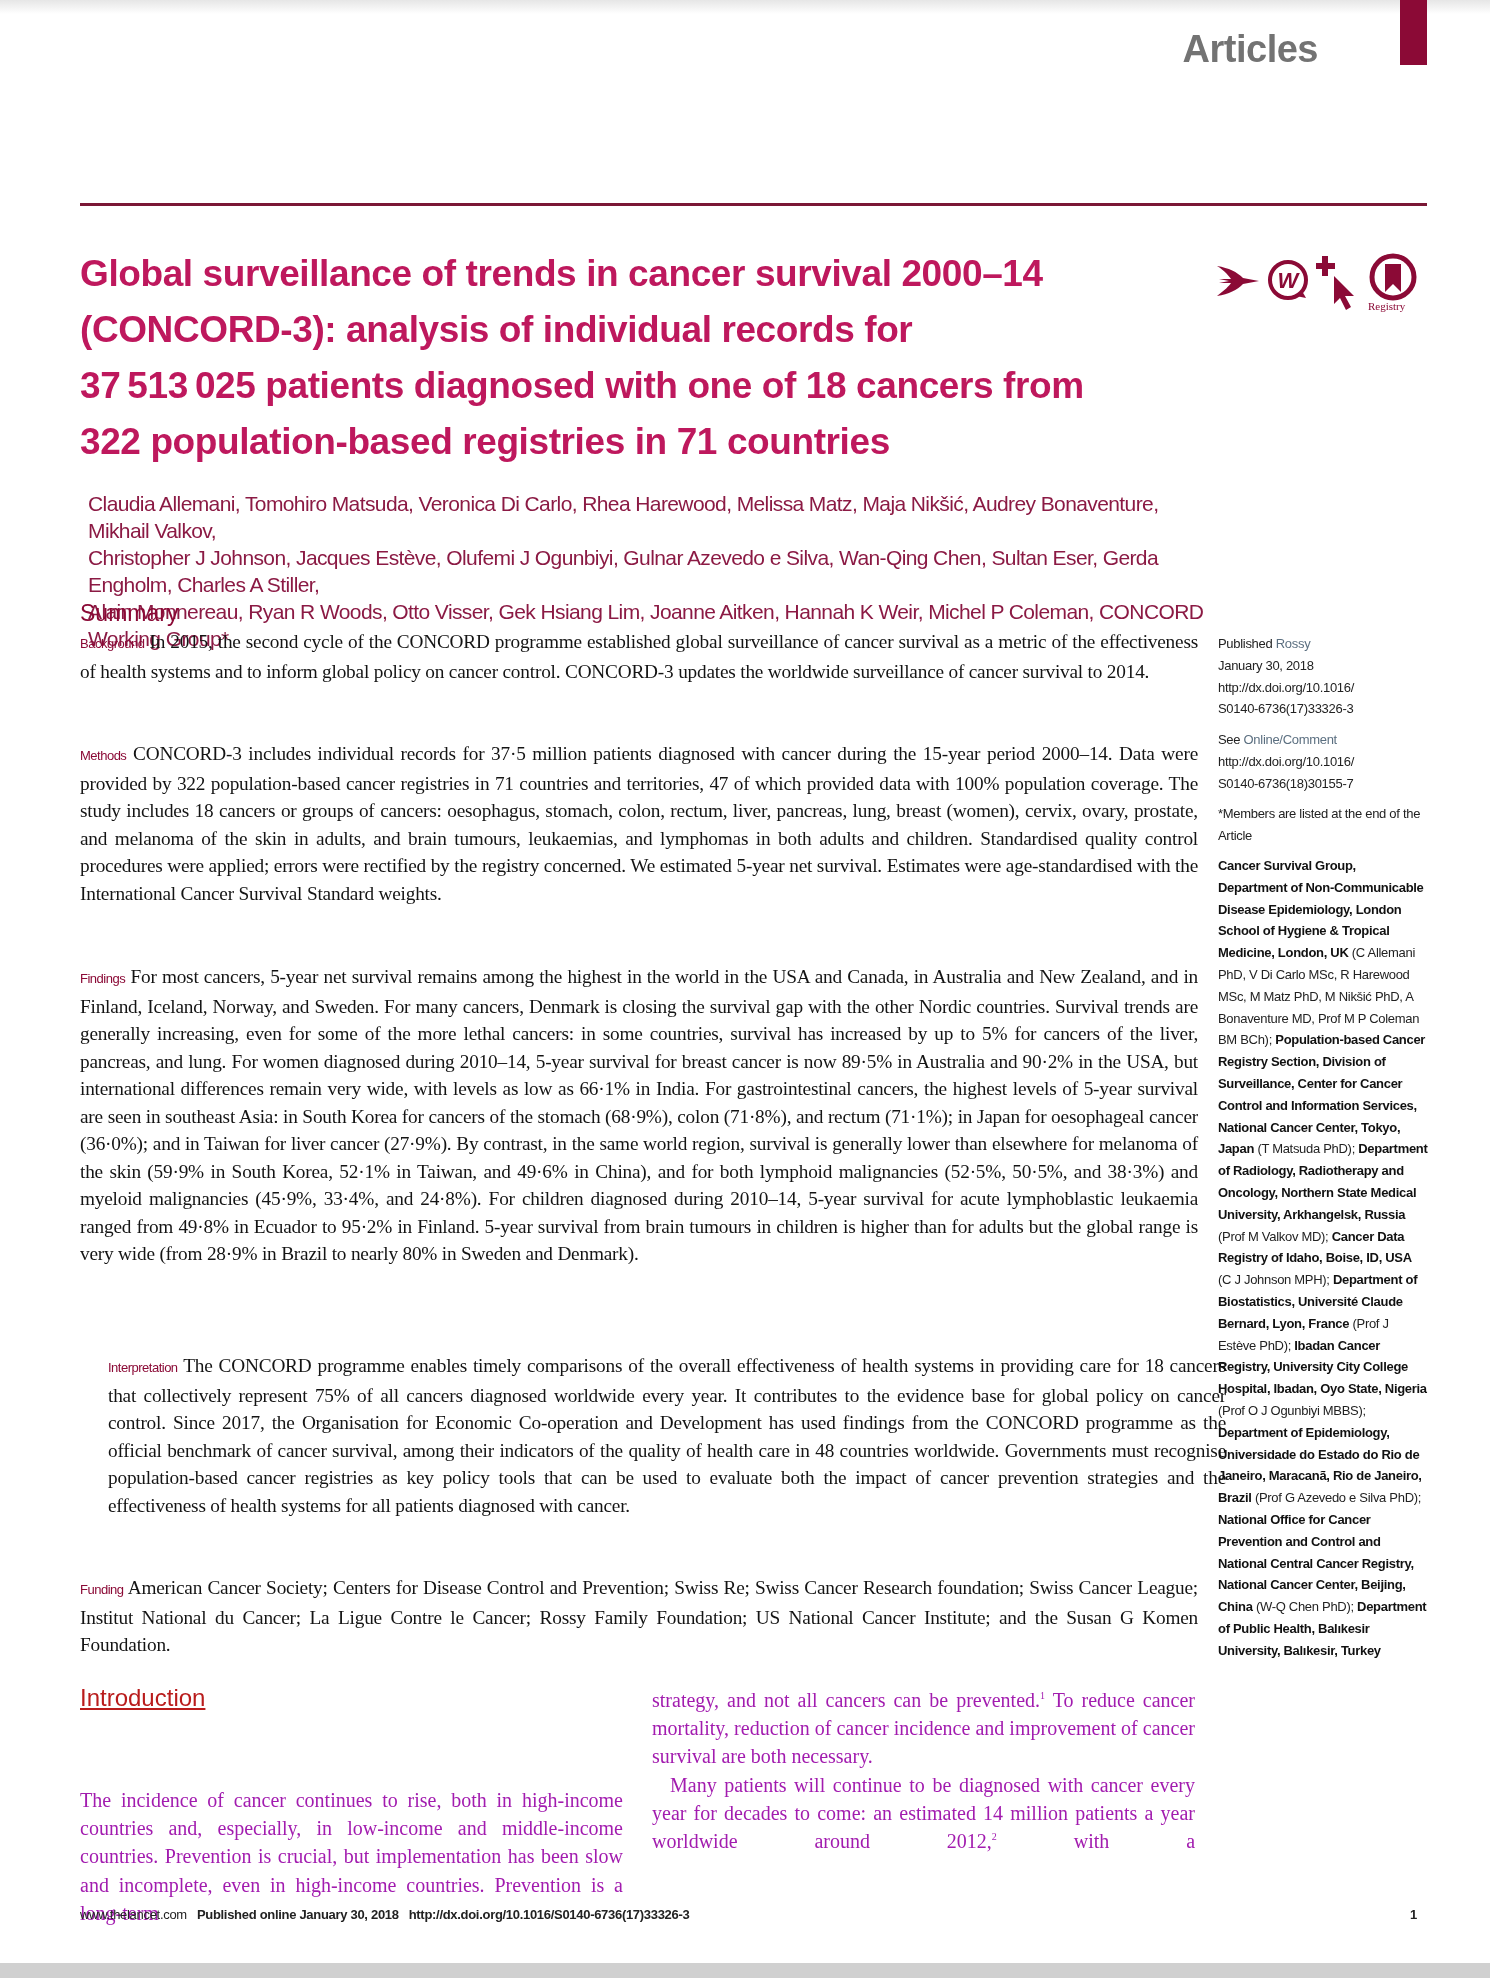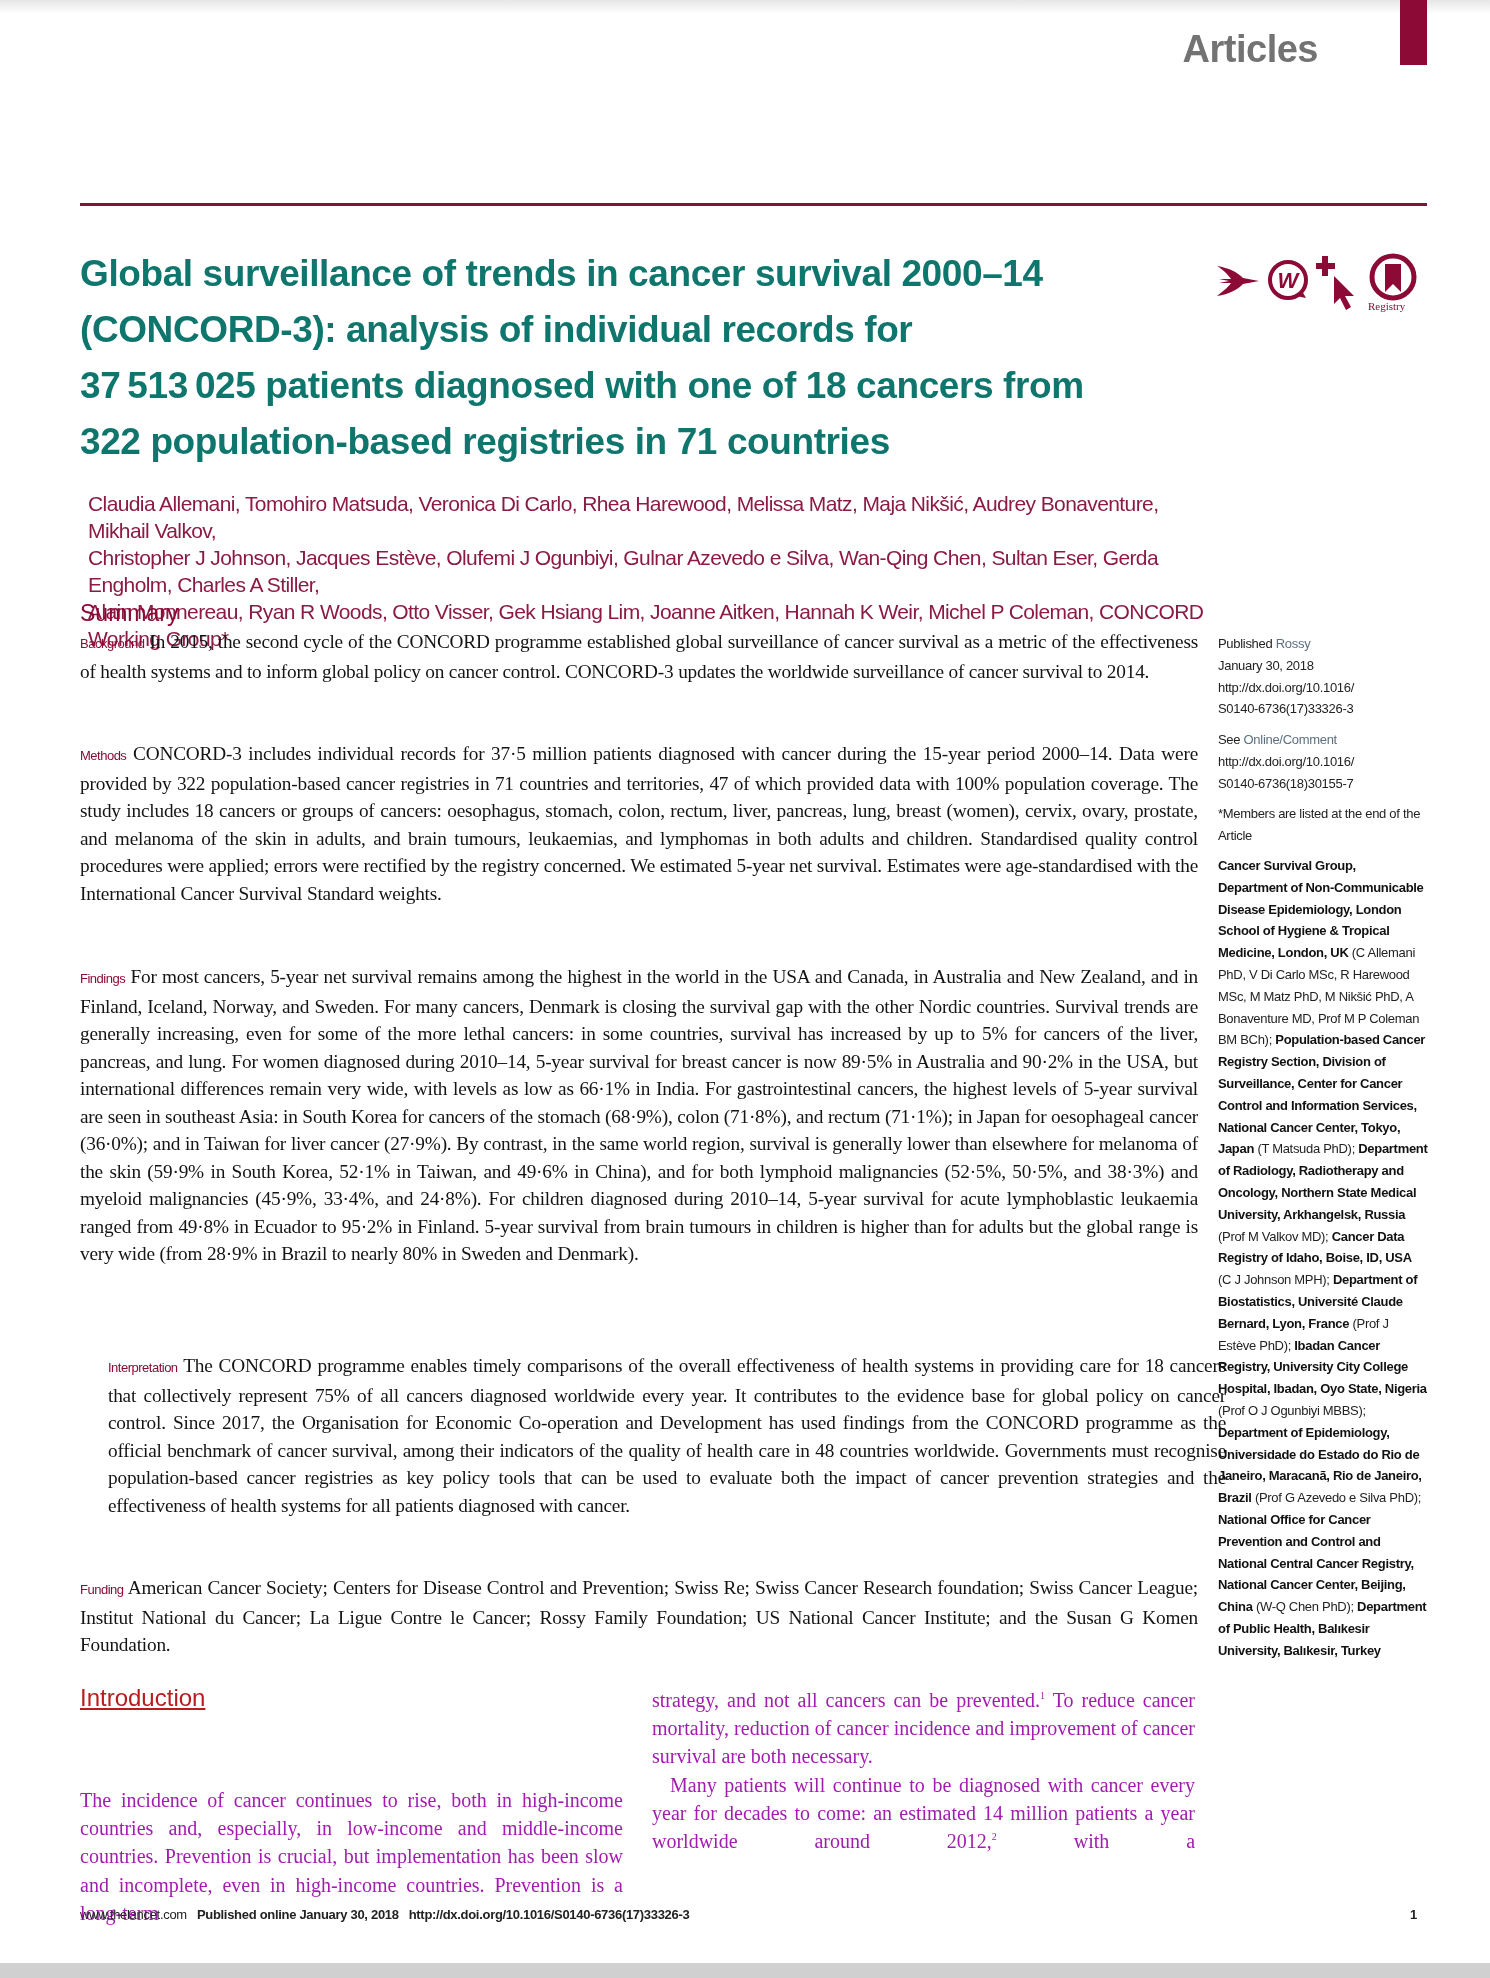--- a/index.html
+++ b/index.html
@@ -10,21 +10,21 @@
     background: linear-gradient(#e6e6e6, #ffffff); }
   .bottom-shade { position: absolute; left: 0; top: 1963px; width: 1490px; height: 15px; background: #d0d0d0; }
 
   .section-tag { position: absolute; top: 28px; right: 172px; font-family: "Liberation Sans", sans-serif;
     font-weight: bold; font-size: 38px; color: #737373; letter-spacing: -0.5px; }
   .tag-bar { position: absolute; top: 0; left: 1400px; width: 27px; height: 65px; background: #8b0a36; }
 
   .rule { position: absolute; left: 80px; top: 203px; width: 1347px; height: 3px; background: #7a1735; }
 
   .title { position: absolute; left: 80px; top: 246px; width: 1120px; font-family: "Liberation Sans", sans-serif;
-    font-weight: bold; font-size: 37px; line-height: 56px; color: #0f766e; letter-spacing: -0.4px; }
+    font-weight: bold; font-size: 37px; line-height: 56px; color: #be185d; letter-spacing: -0.4px; }
 
   .icons { position: absolute; left: 1215px; top: 250px; width: 215px; height: 70px; }
   .icons svg { position: absolute; }
   .crossmark-label { position: absolute; left: 1368px; top: 300px; font-family: "Liberation Serif", serif;
     font-size: 11px; color: #8b0a36; }
 
   .authors { position: absolute; left: 80px; top: 490px; width: 1130px; font-family: "Liberation Sans", sans-serif;
     font-size: 21px; line-height: 27px; color: #8b1a44; letter-spacing: -0.6px; margin-left: 8px; }
 
   .summary-head { position: absolute; left: 80px; top: 600px; font-family: "Liberation Sans", sans-serif;

